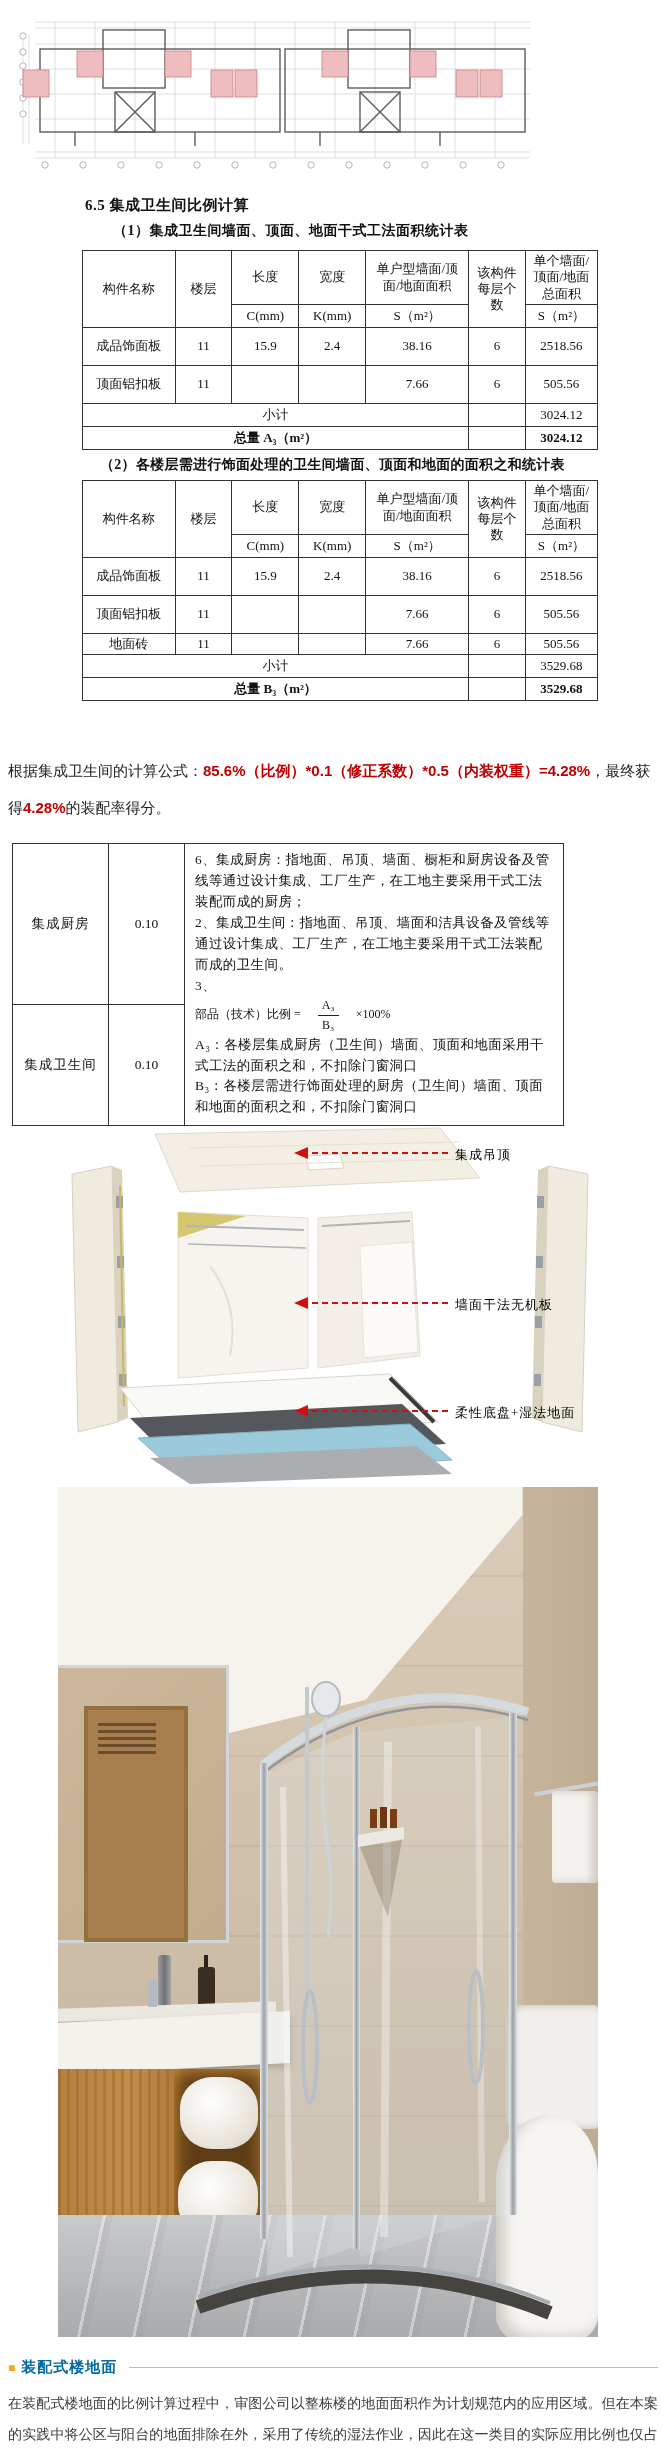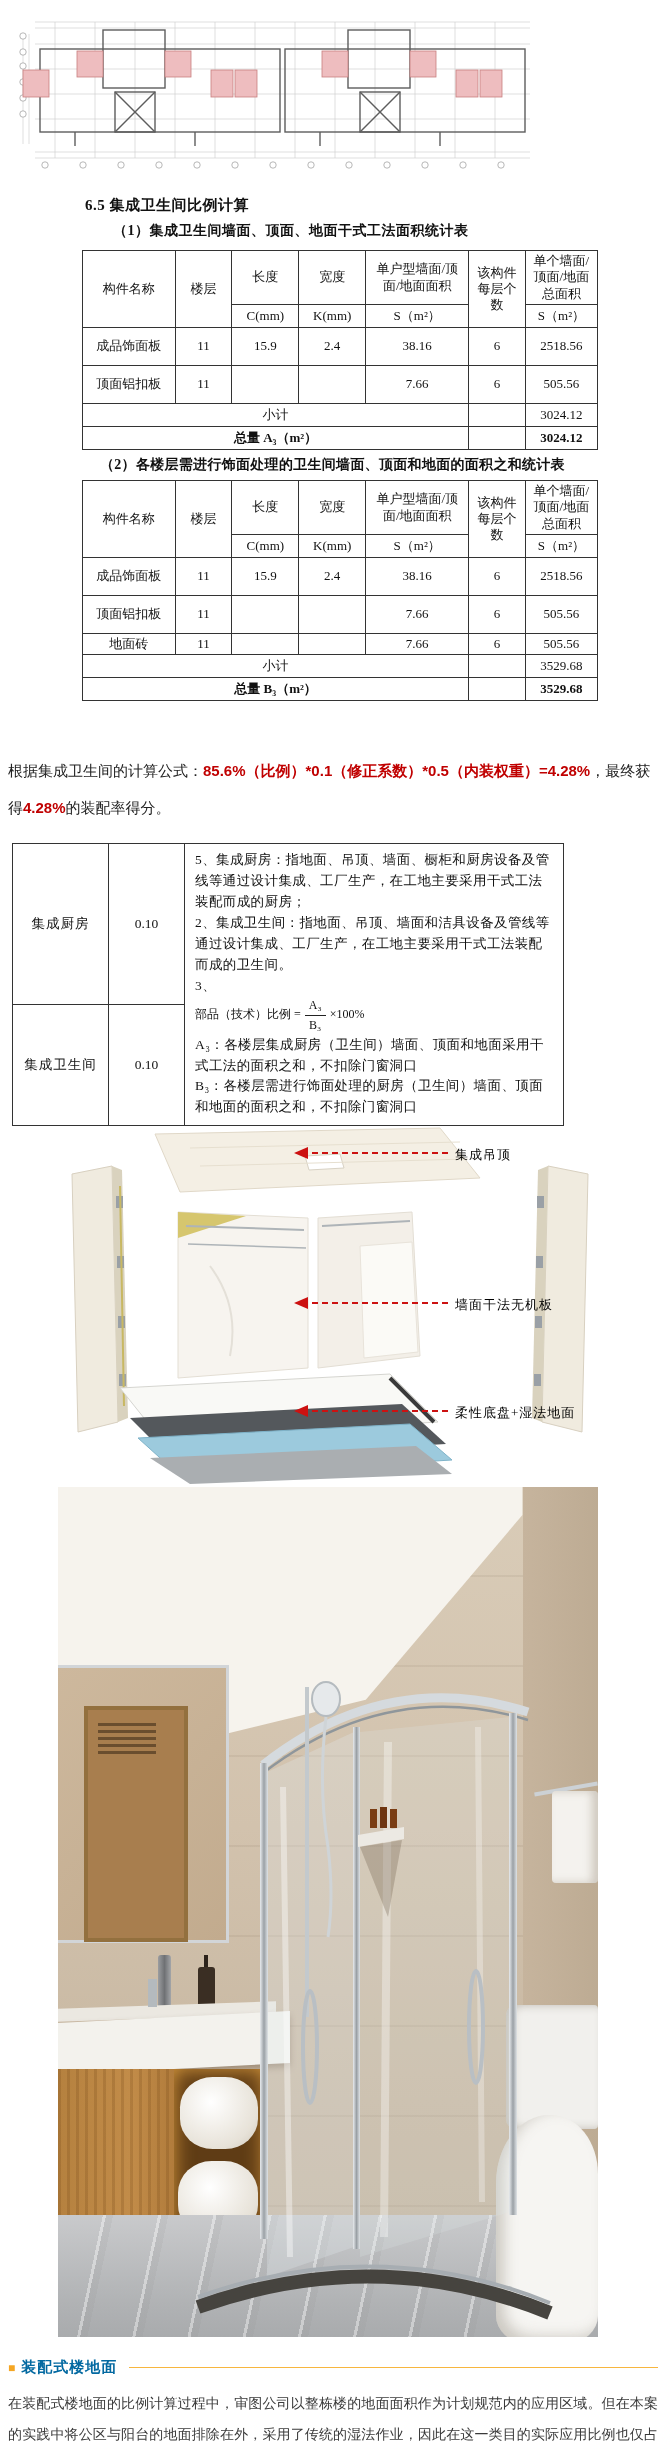--- a/index.html
+++ b/index.html
@@ -41,21 +41,21 @@
 
   
   .deftab{position:absolute;left:12px;top:843px;width:552px;border-collapse:collapse;table-layout:fixed;
           font-size:13.5px;}
   .deftab td{border:1px solid #333;padding:4px 8px;vertical-align:middle;}
   .deftab .nm{text-align:center;letter-spacing:1px;}
   .deftab .wt{text-align:center;}
   .deftab .desc{vertical-align:top;line-height:1.55;letter-spacing:.4px;padding:6px 10px;}
   .deftab .desc div{margin:0;}
   .frac-line{margin:8px 0 6px 0;font-size:12px;letter-spacing:0;}
-  .frac{display:inline-block;text-align:center;vertical-align:middle;margin:0 4px;}
+  .frac{display:inline-block;text-align:center;vertical-align:middle;margin:0 17px;}
   .frac .num{display:block;border-bottom:1px solid #222;padding:0 4px;}
   .frac .den{display:block;padding:0 4px;}
 
   
   .diagram{position:absolute;left:60px;top:1126px;width:540px;height:360px;}
   .dlabel{position:absolute;left:455px;font-size:13px;letter-spacing:1px;color:#000;white-space:nowrap;}
   #dlab1{top:1146px;} #dlab2{top:1296px;} #dlab3{top:1404px;}
 
   
   .photo{position:absolute;left:58px;top:1487px;width:540px;height:850px;overflow:hidden;
@@ -327,21 +327,21 @@
     <colgroup>
         <col style="width:96px">
         <col style="width:76px">
         <col>
       </colgroup>
     <tbody>
         <tr>
       <td class="nm" style="height:152px">集成厨房</td>
       <td class="wt">0.10</td>
       <td class="desc" rowspan="2">
-        <div>5、集成厨房：指地面、吊顶、墙面、橱柜和厨房设备及管线等通过设计集成、工厂生产，在工地主要采用干式工法装配而成的厨房；</div>
+        <div>6、集成厨房：指地面、吊顶、墙面、橱柜和厨房设备及管线等通过设计集成、工厂生产，在工地主要采用干式工法装配而成的厨房；</div>
         <div>2、集成卫生间：指地面、吊顶、墙面和洁具设备及管线等通过设计集成、工厂生产，在工地主要采用干式工法装配而成的卫生间。</div>
         <div>3、</div>
         <div class="frac-line">
           <span>部品（技术）比例 =</span><span class="frac"><span class="num">A₃</span><span class="den">B₃</span></span><span>×100%</span>
         </div>
         <div>A₃：各楼层集成厨房（卫生间）墙面、顶面和地面采用干式工法的面积之和，不扣除门窗洞口</div>
         <div>B₃：各楼层需进行饰面处理的厨房（卫生间）墙面、顶面和地面的面积之和，不扣除门窗洞口</div>
       </td>
     </tr>
     <tr>

